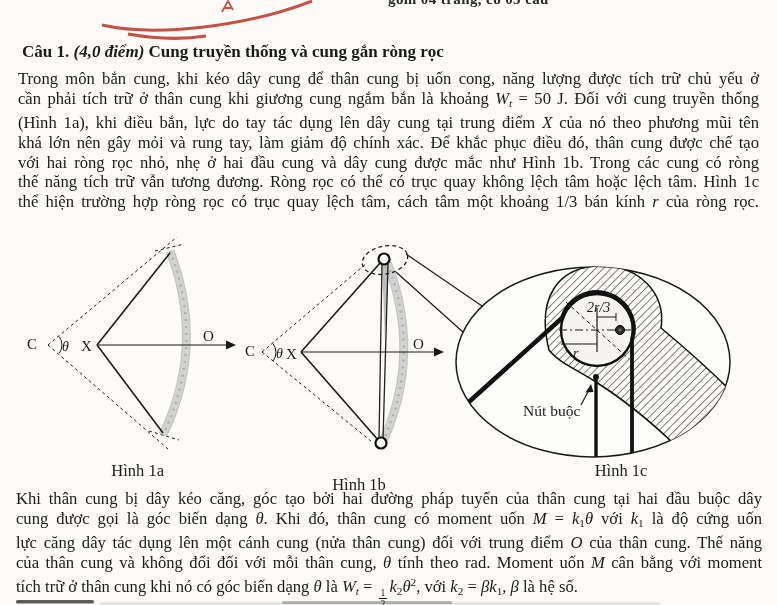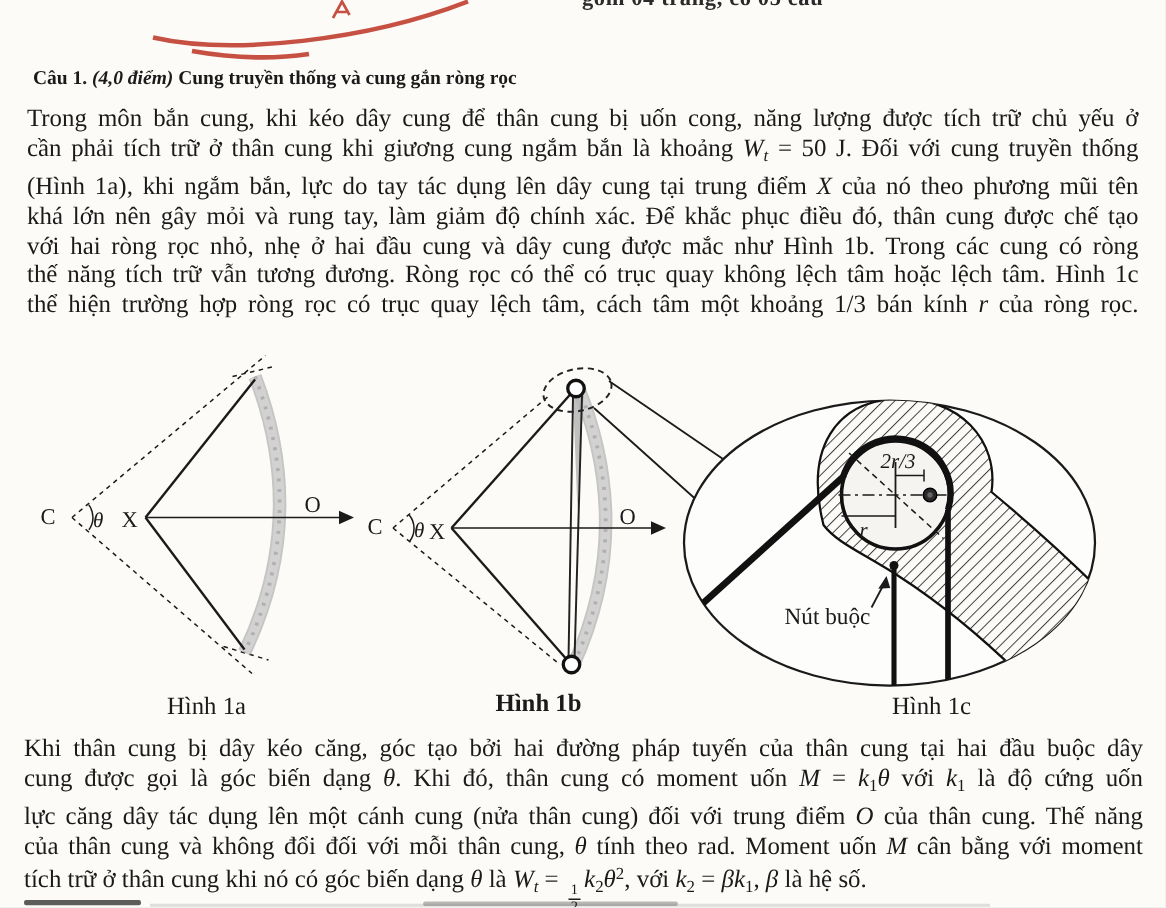--- a/index.html
+++ b/index.html
@@ -1,36 +1,36 @@
 <!DOCTYPE html>
 <html><head>
 <meta charset="utf-8">
 <style>
   html,body{margin:0;padding:0;background:#e8e8e8;}
   .page{position:relative;width:777px;height:605px;background:#fcfbf8;overflow:hidden;
         font-family:"Liberation Serif","DejaVu Serif",serif;color:#1a1a1a;}
   .abs{position:absolute;}
   .clip-head{left:388px;top:-9px;font-size:15px;font-weight:bold;color:#2a2a2a;letter-spacing:.4px;}
-  .title{left:22px;top:42px;width:730px;font-size:13px;line-height:20px;}
+  .title{left:22px;top:42px;width:730px;font-size:17px;line-height:20px;}
   .para{font-size:16.6px;line-height:19.6px;}
   #para1{left:18px;top:69px;width:741px;}
   #para2{left:16px;top:489px;width:746px;}
   .tline{text-align:justify;text-align-last:justify;}
   .tline.lastleft{text-align-last:auto;}
   .bd{font-weight:bold;}
   .it{font-style:italic;}
   .sb{font-size:.68em;vertical-align:-0.28em;}
   .sp{font-size:.68em;vertical-align:.5em;}
   .frac{display:inline-flex;flex-direction:column;align-items:center;vertical-align:-0.5em;
         font-size:.58em;line-height:1;margin:0 2px;}
   .frac .fd{border-top:1px solid currentColor;padding:0 2px;}
   .frac .fn{padding:0 2px;}
   .cap{font-size:16.5px;width:84px;text-align:center;}
   #cap1a{left:80px;top:461px;text-align:right;}
-  #cap1b{left:317px;top:459px;font-weight:bold;}
+  #cap1b{left:317px;top:475px;}
   #cap1c{left:579px;top:461px;font-family:Liberation Serif, serif;}
   svg{position:absolute;left:0;top:0;}
   svg text{font-family:"Liberation Serif","DejaVu Serif",serif;fill:#1a1a1a;}
 </style>
 </head>
 <body>
 
 <div class="page">
 
   <svg width="777" height="605" viewBox="0 0 777 605">
@@ -173,21 +173,21 @@
     </g>
   </svg>
 
   <div class="abs clip-head">gồm 04 trang, có 05 câu</div>
 
   <div class="abs title"><span class="bd">Câu 1. </span><span class="bd it">(4,0 điểm) </span><span class="bd">Cung truyền thống và cung gắn ròng rọc</span></div>
 
   <div id="para1" class="abs para">
       <div class="tline"><span>Trong môn bắn cung, khi kéo dây cung để thân cung bị uốn cong, năng lượng được tích trữ chủ yếu ở</span></div>
       <div class="tline"><span>cần phải tích trữ ở thân cung khi giương cung ngắm bắn là khoảng </span><span class="it">W</span><span class="it sb">t</span><span> = 50 J. Đối với cung truyền thống</span></div>
-      <div class="tline"><span>(Hình 1a), khi ngắm bắn, lực do tay tác dụng lên dây cung tại trung điểm </span><span class="it">X</span><span> của nó theo phương mũi tên</span></div>
+      <div class="tline"><span>(Hình 1a), khi điều bắn, lực do tay tác dụng lên dây cung tại trung điểm </span><span class="it">X</span><span> của nó theo phương mũi tên</span></div>
       <div class="tline"><span>khá lớn nên gây mỏi và rung tay, làm giảm độ chính xác. Để khắc phục điều đó, thân cung được chế tạo</span></div>
       <div class="tline"><span>với hai ròng rọc nhỏ, nhẹ ở hai đầu cung và dây cung được mắc như Hình 1b. Trong các cung có ròng</span></div>
       <div class="tline"><span>thế năng tích trữ vẫn tương đương. Ròng rọc có thể có trục quay không lệch tâm hoặc lệch tâm. Hình 1c</span></div>
       <div class="tline"><span>thể hiện trường hợp ròng rọc có trục quay lệch tâm, cách tâm một khoảng 1/3 bán kính </span><span class="it">r</span><span> của ròng rọc.</span></div>
     </div>
 
   <div id="cap1a" class="abs cap">Hình 1a</div>
   <div id="cap1b" class="abs cap">Hình 1b</div>
   <div id="cap1c" class="abs cap">Hình 1c</div>
 

